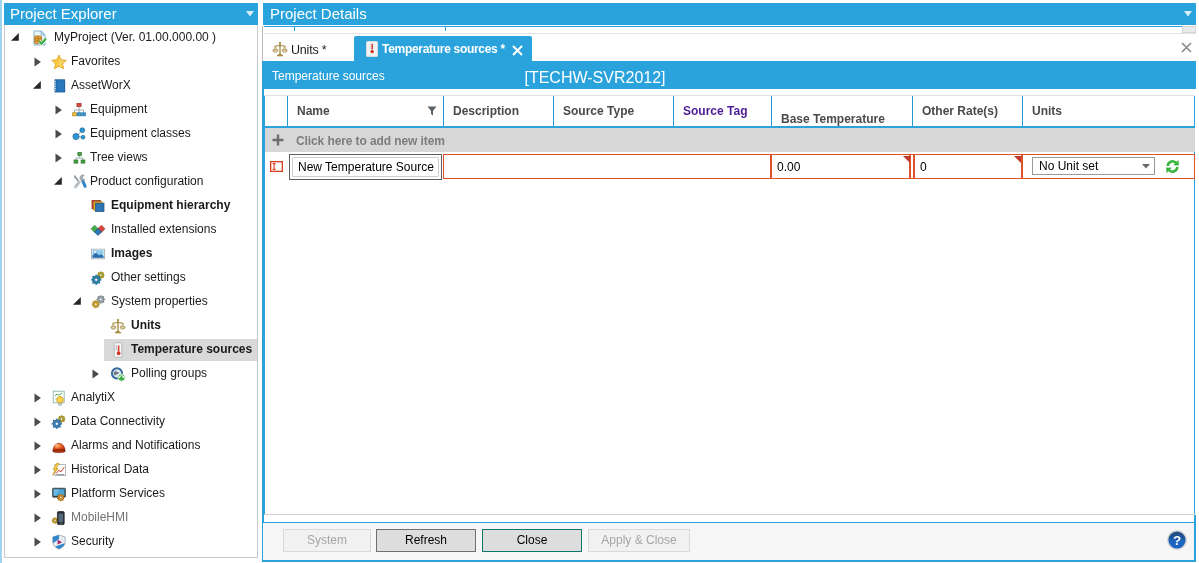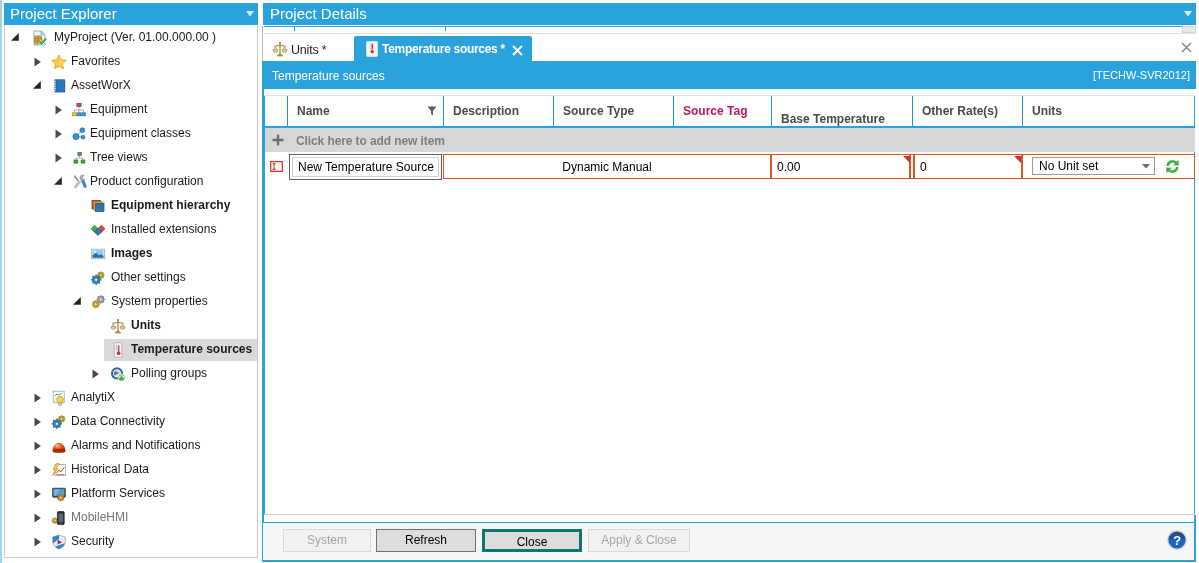--- a/index.html
+++ b/index.html
@@ -339,57 +339,56 @@
     </svg>
     <div class="abs" style="left:382px;top:42px;font-size:12px;letter-spacing:-0.3px;font-weight:bold;color:#fff">Temperature sources *</div>
     <svg width="11" height="11" viewBox="0 0 11 11" class="abs" style="left:512px;top:45px">
       <path d="M1 1 L10 10 M10 1 L1 10" stroke="#fff" stroke-width="2"></path>
     </svg>
     <svg width="11" height="11" viewBox="0 0 11 11" class="abs" style="left:1181px;top:42px">
       <path d="M1 1 L10 10 M10 1 L1 10" stroke="#8a8a8a" stroke-width="1.6"></path>
     </svg>
     <div class="abs" style="left:263px;top:61px;width:933px;height:28px;background:#2aa3dc"></div>
     <div class="abs" style="left:272px;top:69px;font-size:12px;color:#fff">Temperature sources</div>
-    <div class="abs" style="left:0;top:69px;width:1190px;text-align:right;font-size:11px;color:#fff">[TECHW-SVR2012]</div>
+    <div class="abs" style="left:0;top:69px;width:1190px;text-align:center;font-size:16px;color:#fff">[TECHW-SVR2012]</div>
     <div class="abs" style="left:263px;top:96px;width:2px;height:419px;background:#2aa3dc"></div>
     <div class="abs" style="left:1194px;top:96px;width:1px;height:419px;background:#2aa3dc"></div>
     <div class="abs" style="left:264px;top:514px;width:931px;height:1px;background:#d0d0d0"></div>
     <div class="abs" style="left:264px;top:95px;width:931px;height:1px;background:#e3e3e3"></div>
     <div class="abs" style="left:287px;top:96px;width:1px;height:31px;background:#1f97d2"></div>
     <div class="abs" style="left:443px;top:96px;width:1px;height:31px;background:#1f97d2"></div>
     <div class="abs" style="left:553px;top:96px;width:1px;height:31px;background:#1f97d2"></div>
     <div class="abs" style="left:673px;top:96px;width:1px;height:31px;background:#1f97d2"></div>
     <div class="abs" style="left:771px;top:96px;width:1px;height:31px;background:#1f97d2"></div>
     <div class="abs" style="left:912px;top:96px;width:1px;height:31px;background:#1f97d2"></div>
     <div class="abs" style="left:1022px;top:96px;width:1px;height:31px;background:#1f97d2"></div>
     <div class="abs" style="left:264px;top:126px;width:931px;height:2px;background:#2aa3dc"></div>
     <div class="abs" style="left:297px;top:104px;font-size:12px;font-weight:bold;color:#4a4a4a">Name</div>
     <div class="abs" style="left:453px;top:104px;font-size:12px;font-weight:bold;color:#4a4a4a">Description</div>
     <div class="abs" style="left:563px;top:104px;font-size:12px;font-weight:bold;color:#4a4a4a">Source Type</div>
-    <div class="abs" style="left:683px;top:104px;font-size:12px;font-weight:bold;color:#be185d">Source Tag</div>
+    <div class="abs" style="left:683px;top:104px;font-size:12px;font-weight:bold;color:#4c1d95">Source Tag</div>
     <div class="abs" style="left:781px;top:112px;font-size:12px;font-weight:bold;color:#4a4a4a">Base Temperature</div>
     <div class="abs" style="left:922px;top:104px;font-size:12px;font-weight:bold;color:#4a4a4a">Other Rate(s)</div>
     <div class="abs" style="left:1032px;top:104px;font-size:12px;font-weight:bold;color:#4a4a4a">Units</div>
     <svg width="12" height="12" viewBox="0 0 12 12" style="position:absolute;left:426px;top:105px">
       <path d="M1.5 1.5 H10.5 L7 5.8 V10.5 L5 9 V5.8 Z" fill="#5a6268"></path>
     </svg>
     <div class="abs" style="left:265px;top:128px;width:930px;height:24px;background:#d7d7d7"></div>
     <svg width="12" height="12" viewBox="0 0 12 12" class="abs" style="left:272px;top:134px">
       <path d="M6 0.5 V11.5 M0.5 6 H11.5" stroke="#6e6e6e" stroke-width="2.4"></path>
     </svg>
     <div class="abs" style="left:296px;top:134px;font-size:12px;letter-spacing:-0.1px;font-weight:bold;color:#7d7d7d">Click here to add new item</div>
     <div class="abs" style="left:443px;top:154px;width:752px;height:25px;border:1.5px solid #e0522a;background:#fff"></div>
     <svg width="13" height="11" viewBox="0 0 13 11" style="position:absolute;left:270px;top:161px">
       <rect x="0.65" y="0.65" width="11.7" height="9.7" fill="#fff" stroke="#dc3d1e" stroke-width="1.3"></rect>
       <path d="M2.7 2.6 H5.5 M4.1 2.6 V8.4 M2.7 8.4 H5.5" stroke="#dc3d1e" stroke-width="1.1" fill="none"></path>
     </svg>
     <div class="abs" style="left:289px;top:154px;width:153px;height:26px;background:#fff;border:1px solid #5f5f5f"></div>
     <div class="abs" style="left:292px;top:157px;width:147px;height:20px;border:1px solid #cfcfcf;border-radius:1px"></div>
     <div class="abs" style="left:298px;top:160px;font-size:12px;color:#000">New Temperature Source</div>
-    <div class="abs" style="left:443px;top:160px;width:328px;text-align:center;font-size:12px;color:#000">Dynamic Manual</div>
     <div class="abs" style="left:770px;top:154px;width:1.5px;height:25px;background:#e0522a"></div>
     <div class="abs" style="left:909px;top:154px;width:1.5px;height:25px;background:#e0522a"></div>
     <div class="abs" style="left:913px;top:154px;width:1.5px;height:25px;background:#e0522a"></div>
     <div class="abs" style="left:1021px;top:154px;width:1.5px;height:25px;background:#e0522a"></div>
     <div class="abs" style="left:777px;top:160px;font-size:12px;color:#000">0.00</div>
     <div class="abs" style="left:920px;top:160px;font-size:12px;color:#000">0</div>
     <svg width="7" height="7" viewBox="0 0 7 7" style="position:absolute;left:903px;top:156px">
       <polygon points="0,0 7,0 7,7" fill="#c0392b"></polygon>
     </svg>
     <svg width="7" height="7" viewBox="0 0 7 7" style="position:absolute;left:1014px;top:156px">
@@ -401,21 +400,21 @@
       <polygon points="0,0 8,0 4,4.6" fill="#6a6a6a"></polygon>
     </svg>
     <svg width="15" height="15" viewBox="0 0 16 16" style="position:absolute;left:1165px;top:159px">
       <path d="M1.6 7.4 A6.4 6.4 0 0 1 12.4 3.0 L14.4 1.0 L14.8 7.0 L8.8 6.6 L10.6 4.8 A3.9 3.9 0 0 0 4.2 7.4 Z" fill="#36b43c"></path>
       <path d="M14.4 8.6 A6.4 6.4 0 0 1 3.6 13.0 L1.6 15.0 L1.2 9.0 L7.2 9.4 L5.4 11.2 A3.9 3.9 0 0 0 11.8 8.6 Z" fill="#36b43c"></path>
     </svg>
     <div class="abs" style="left:263px;top:522px;width:933px;height:1px;background:#2aa3dc"></div>
     <div class="abs" style="left:263px;top:523px;width:933px;height:37px;background:#f6f6f6"></div>
     <div class="abs" style="left:283px;top:529px;width:88px;height:23px;background:#f1f1f1;border:1px solid #d9d9d9;font-size:12px;color:#a6a6a6;text-align:center;line-height:21px">System</div>
     <div class="abs" style="left:376px;top:529px;width:100px;height:23px;background:#ddd;border:1px solid #707070;font-size:12px;color:#000;text-align:center;line-height:21px">Refresh</div>
-    <div class="abs" style="left:482px;top:529px;width:100px;height:23px;background:#ddd;border:3px solid #0f766e;font-size:12px;color:#000;text-align:center;line-height:21px">Close</div>
+    <div class="abs" style="left:482px;top:529px;width:100px;height:23px;background:#ddd;border:1px solid #0f766e;font-size:12px;color:#000;text-align:center;line-height:21px">Close</div>
     <div class="abs" style="left:588px;top:529px;width:102px;height:23px;background:#f1f1f1;border:1px solid #d9d9d9;font-size:12px;color:#a6a6a6;text-align:center;line-height:21px">Apply &amp; Close</div>
     <svg width="22" height="22" viewBox="0 0 22 22" class="abs" style="left:1166px;top:529px">
       <defs>
         <linearGradient id="helpg" x1="0" y1="0" x2="0" y2="1">
           <stop offset="0" stop-color="#2a4d7e"></stop>
           <stop offset="0.45" stop-color="#17569e"></stop>
           <stop offset="0.5" stop-color="#1f66c0"></stop>
           <stop offset="1" stop-color="#1b64c4"></stop>
         </linearGradient>
       </defs>

